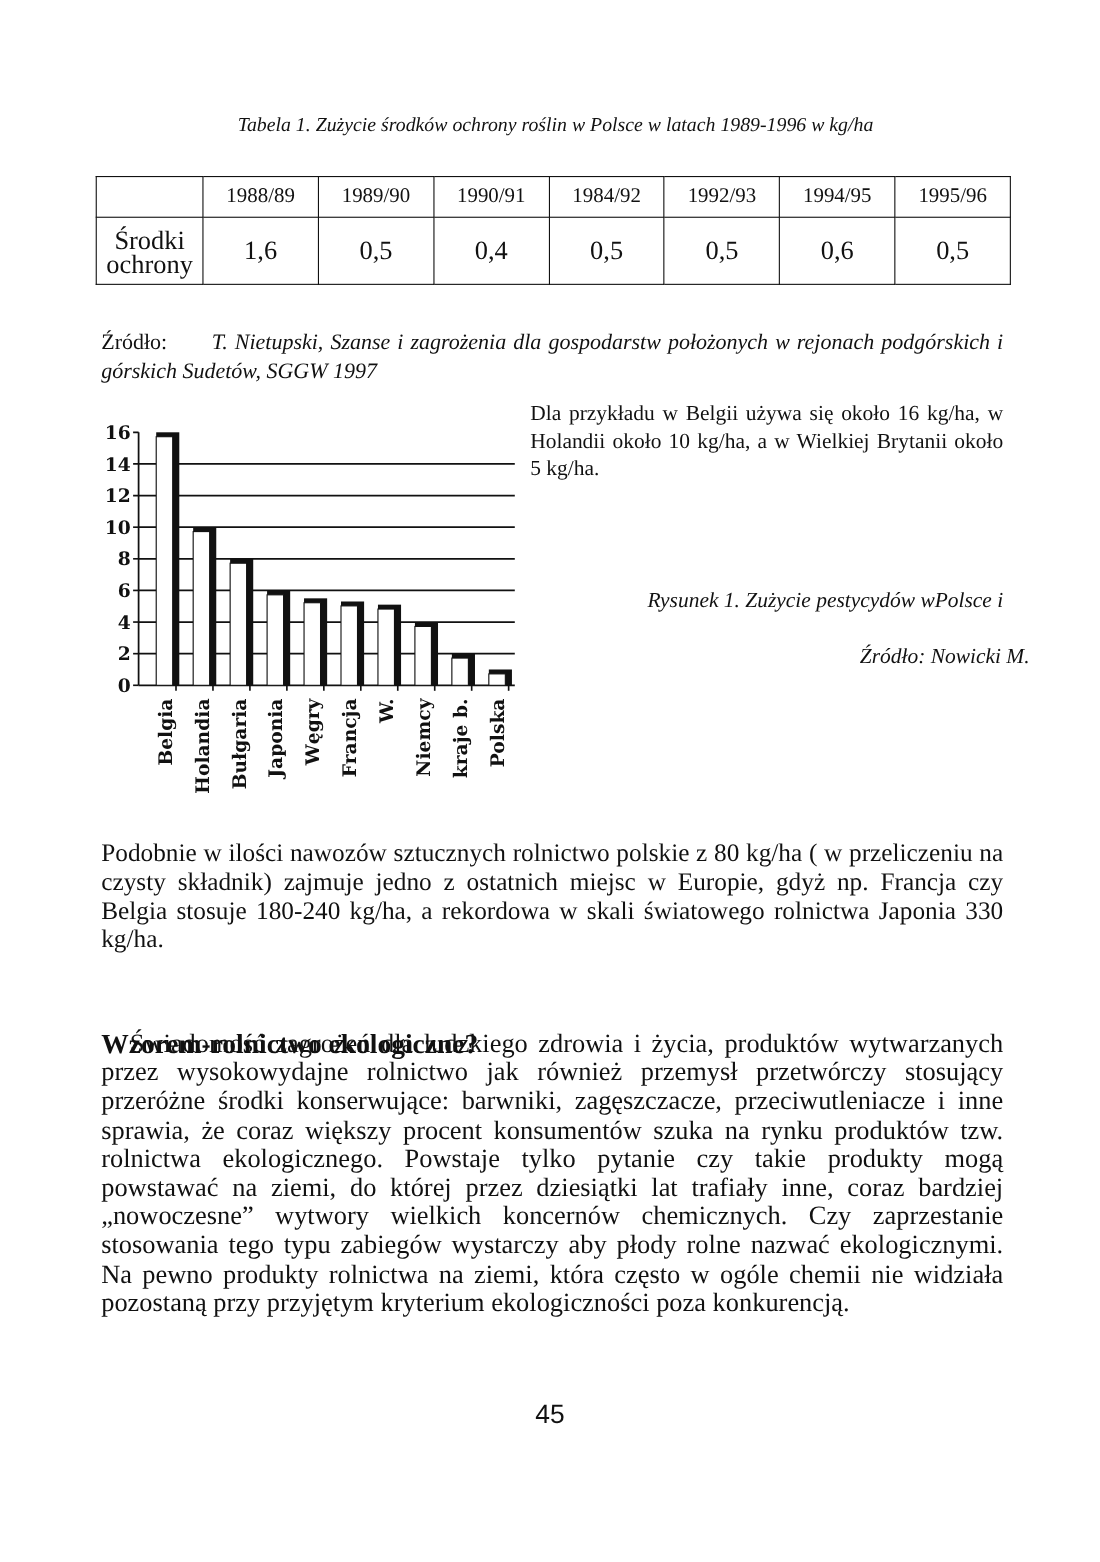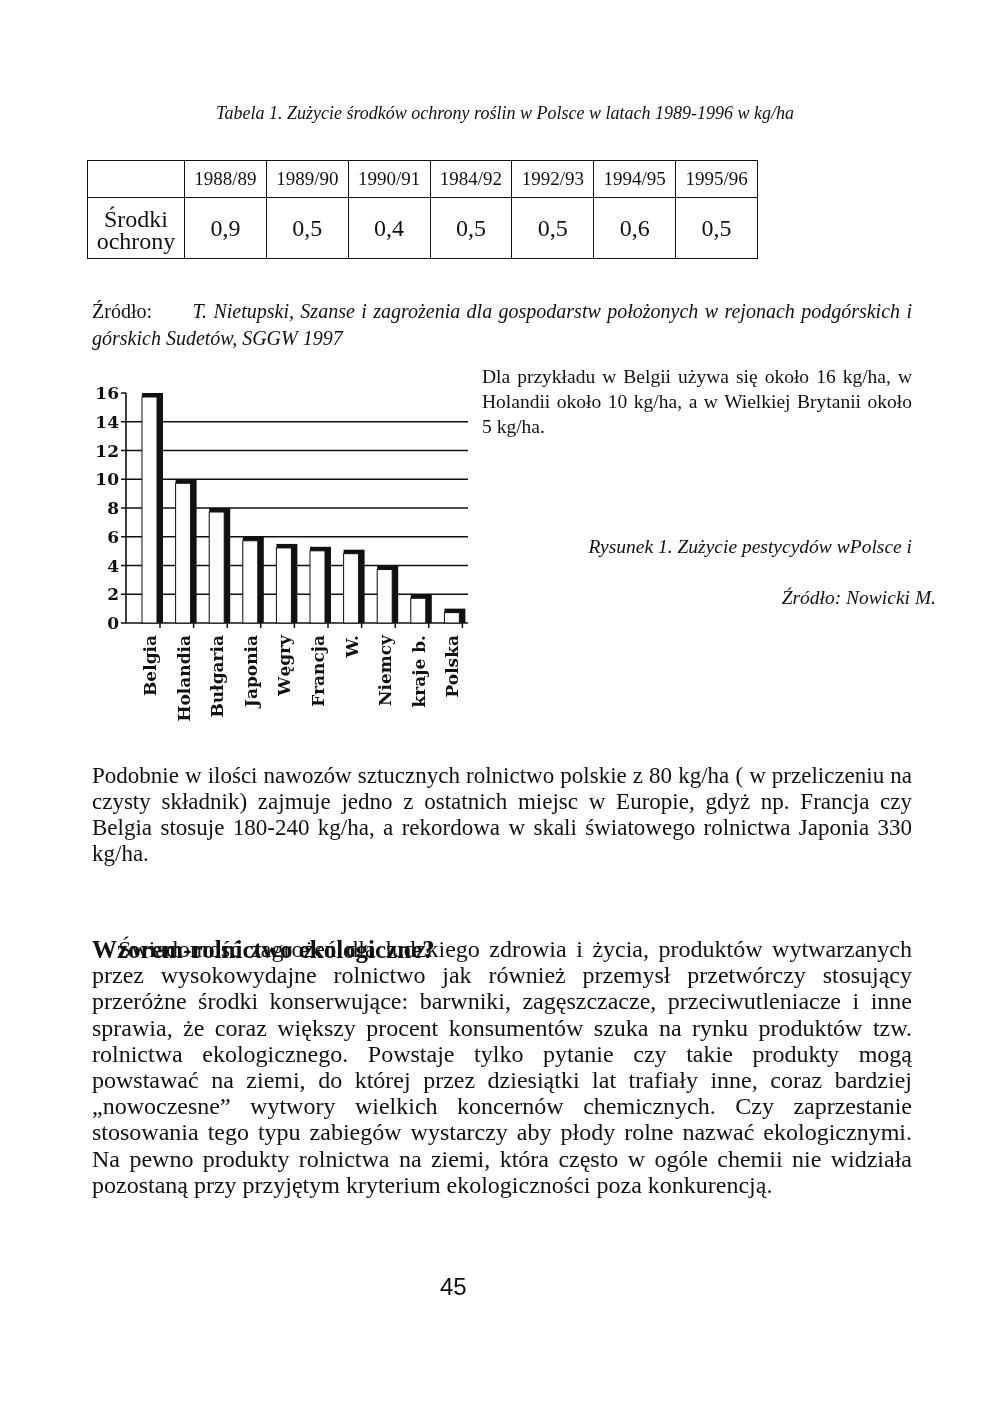--- a/index.html
+++ b/index.html
@@ -1,33 +1,33 @@
 <!DOCTYPE html>
 <html><head>
 <meta charset="utf-8">
 <style>
   html, body { margin: 0; padding: 0; background: #ffffff; }
   body { width: 1000px; height: 1420px; position: relative; overflow: hidden; font-family: "Liberation Serif", serif; color: #111; }
   .abs { position: absolute; }
   .caption { left: 90px; top: 103px; width: 830px; text-align: center; font-style: italic; font-size: 18px; }
-  table.t1 { position: absolute; left: 87px; top: 160px; width: 671px; border-collapse: collapse; font-size: 20px; }
+  table.t1 { position: absolute; left: 87px; top: 160px; width: 832px; border-collapse: collapse; font-size: 20px; }
   table.t1 td { border: 1.5px solid #111; text-align: center; padding: 0; }
   table.t1 tr.h td { height: 36px; font-size: 19px; }
   table.t1 tr.v td { height: 56px; font-size: 24px; }
   table.t1 td.lbl { font-size: 19px; line-height: 22px; padding-top: 4px; }
   .source1 { left: 92px; top: 298px; width: 820px; font-size: 20px; line-height: 27px; text-align: justify; }
   .source1 i { font-style: italic; margin-left: 34px; }
   .chart { left: 90px; top: 380px; width: 385px; height: 360px; }
   .side-text { left: 482px; top: 364px; width: 430px; font-size: 19.5px; line-height: 25px; text-align: justify; }
   .fig-cap { left: 482px; top: 490px; width: 430px; font-size: 19.5px; line-height: 26px; text-align: right; font-style: italic; margin-top: 44px; }
   .fig-src { left: 508px; top: 587px; width: 428px; font-size: 19.5px; text-align: right; font-style: italic; }
   .para1 { left: 92px; top: 763px; width: 820px; font-size: 23px; line-height: 26px; text-align: justify; }
   .heading { left: 92px; top: 902px; font-size: 25px; font-weight: bold; margin-top: 34px; }
   .para2 { left: 92px; top: 936px; width: 820px; font-size: 24px; line-height: 26.2px; text-align: justify; text-indent: 26px; }
-  .pageno { left: 440px; top: 1273px; width: 120px; text-align: left; font-size: 24px; font-family: "Liberation Sans", sans-serif; }
+  .pageno { left: 440px; top: 1273px; width: 120px; text-align: center; font-size: 24px; font-family: "Liberation Sans", sans-serif; }
 </style>
 </head>
 <body>
 
 <div class="abs caption">Tabela 1. Zużycie środków ochrony roślin w Polsce w latach 1989-1996 w kg/ha</div>
 
 <table class="t1">
   <tbody>
       <tr class="h">
     <td style="width:96px"></td>
@@ -37,21 +37,21 @@
     <td>1984/92</td>
     <td>1992/93</td>
     <td>1994/95</td>
     <td>1995/96</td>
   </tr>
   <tr class="v">
     <td class="lbl">
       <div>Środki</div>
       <div>ochrony</div>
     </td>
-    <td>0,9</td>
+    <td>1,6</td>
     <td>0,5</td>
     <td>0,4</td>
     <td>0,5</td>
     <td>0,5</td>
     <td>0,6</td>
     <td>0,5</td>
   </tr>
 </tbody>
   </table>
 

